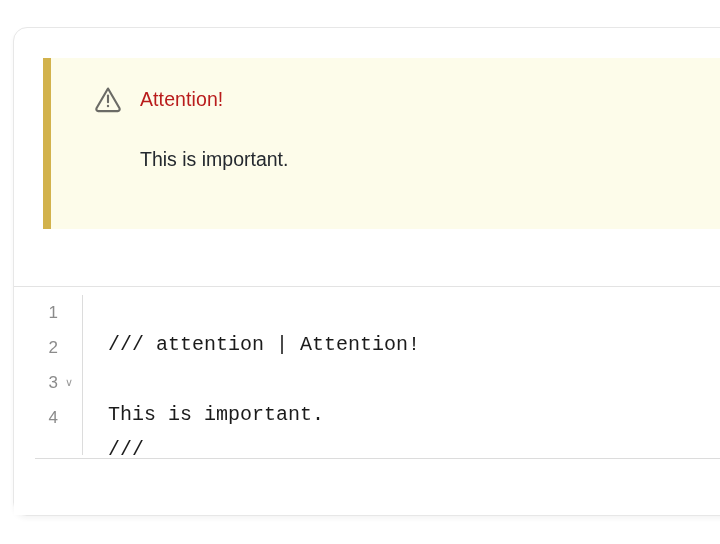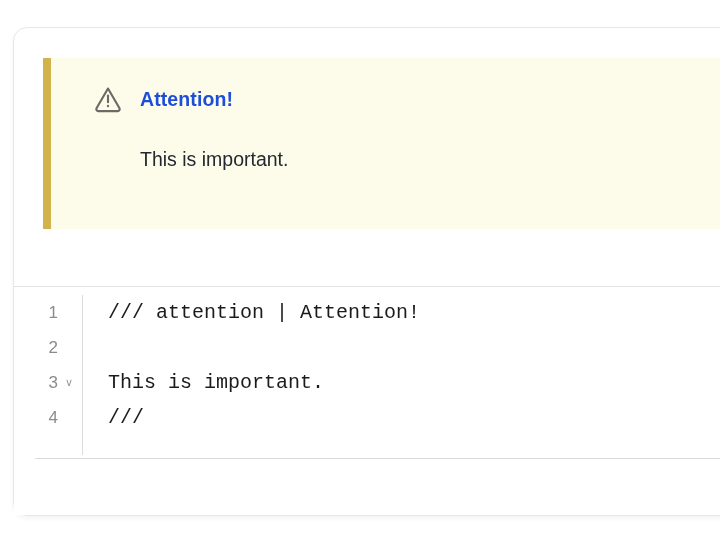--- a/index.html
+++ b/index.html
@@ -61,22 +61,22 @@
 
   .warn-icon {
     width: 30px;
     height: 30px;
     flex: 0 0 auto;
     display: block;
   }
 
   .callout-title {
     font-size: 19.5px;
-    font-weight: bold;
-    color: #1d4ed8;
+    font-weight: normal;
+    color: #b91c1c;
     letter-spacing: 0.1px;
   }
 
   .callout-body {
     position: absolute;
     left: 89px;
     top: 90px;
     font-size: 19.5px;
     color: #24292f;
     white-space: nowrap;
@@ -153,20 +153,21 @@
 
   .code-line {
     position: absolute;
     left: 12px;
     height: 35px;
     line-height: 35px;
     font-family: "Liberation Mono", monospace;
     font-size: 20px;
     color: #1b1b1b;
     white-space: pre;
+    margin-top: 32px;
   }
 
   
   .footer-divider {
     position: absolute;
     left: 21px;
     right: 0;
     top: 430px;
     height: 1px;
     background: #dcdcdc;

